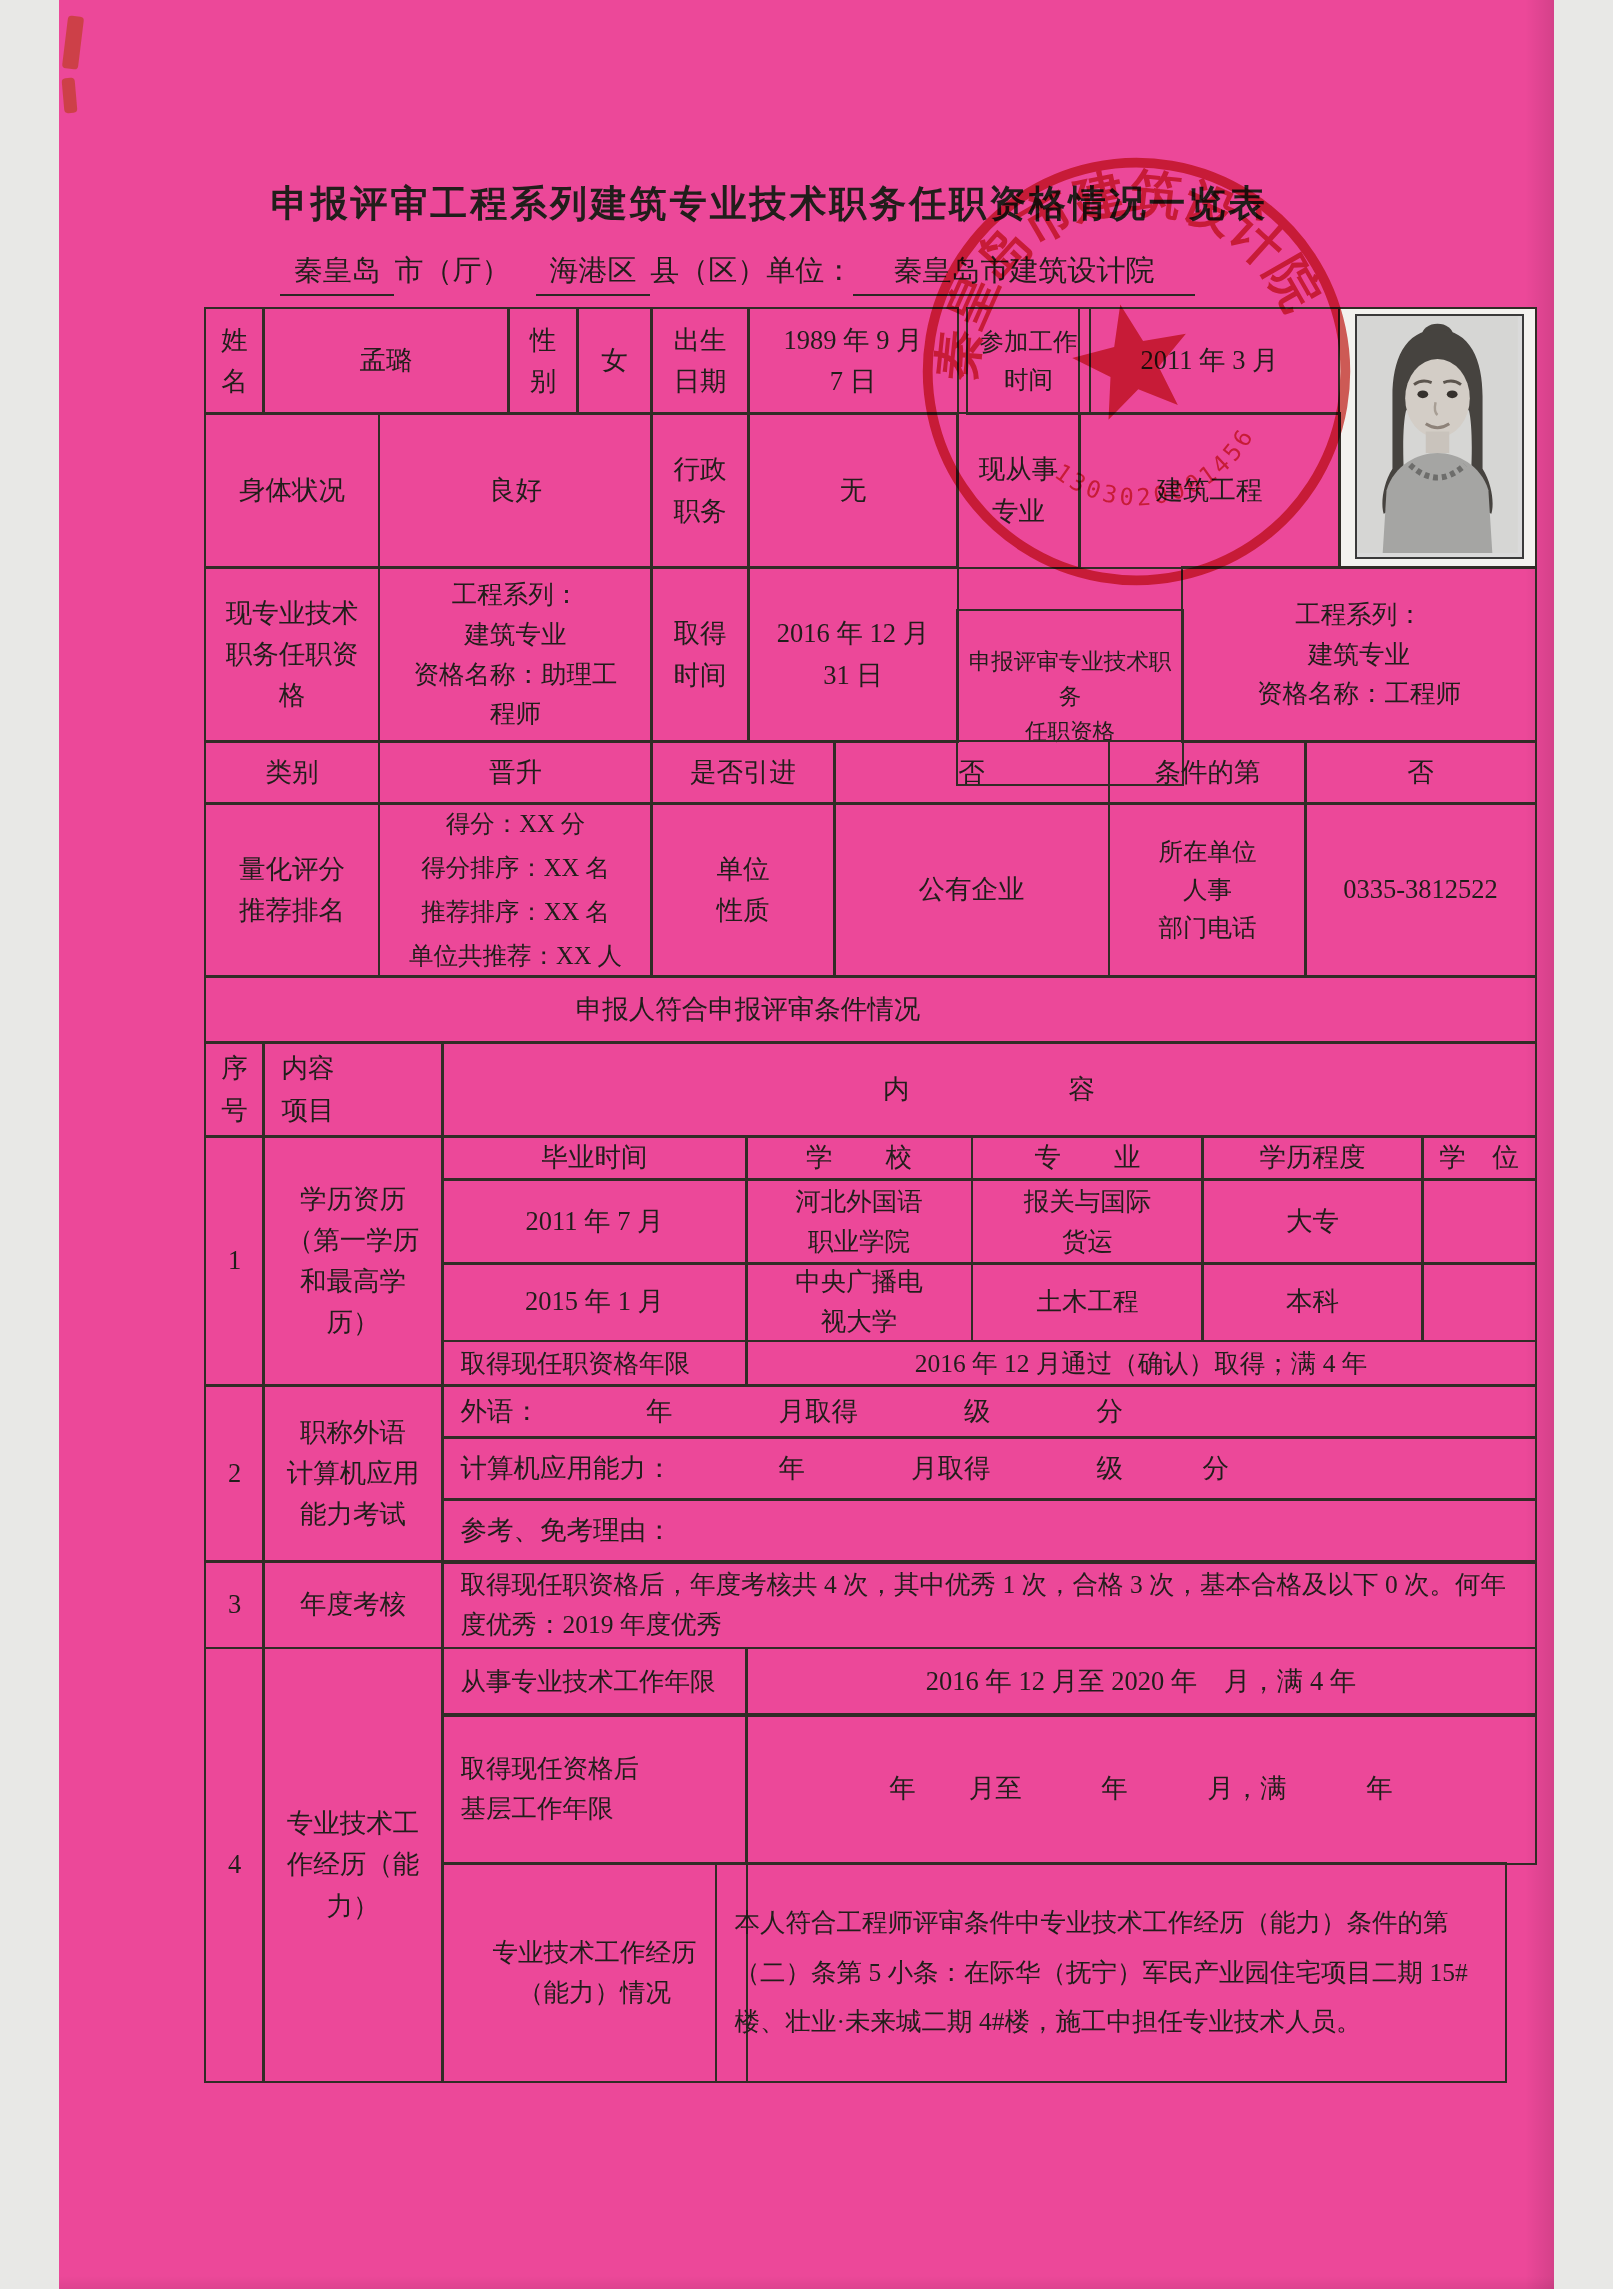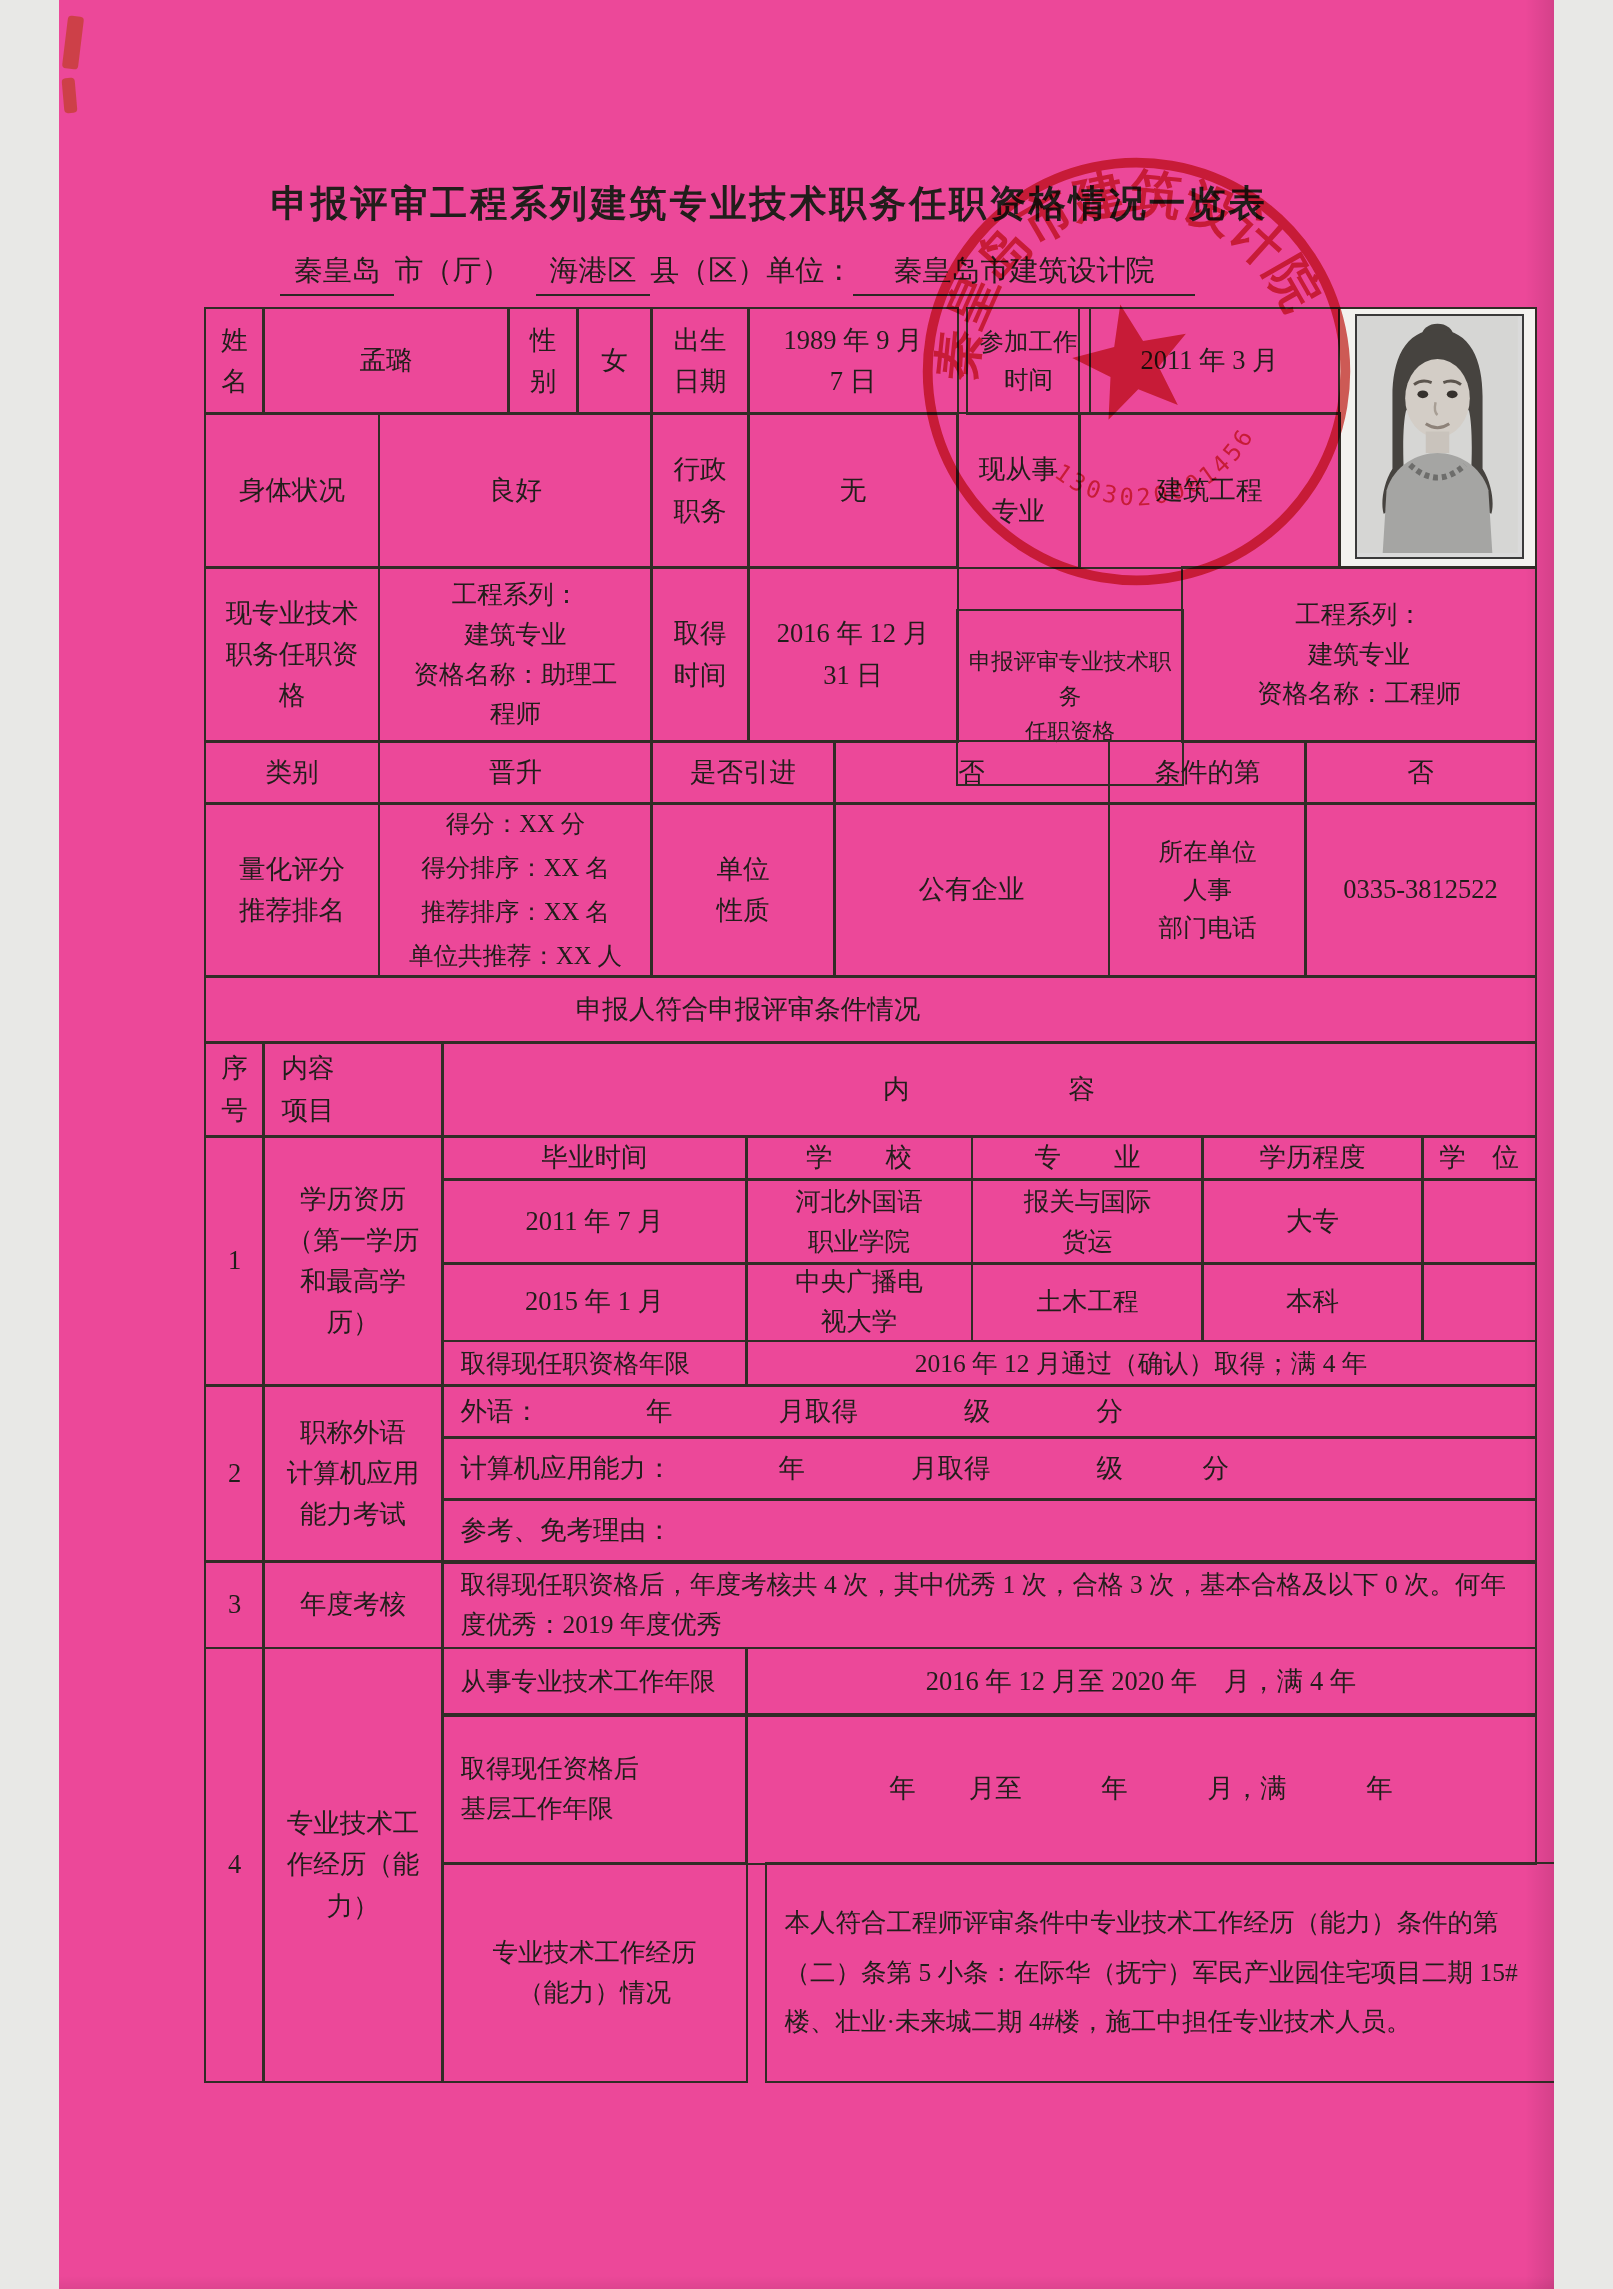--- a/index.html
+++ b/index.html
@@ -175,21 +175,21 @@
   <div class="c" style="left:203px;top:1647px;width:182px;height:436px">专业技术工
 作经历（能
 力）</div>
   <div class="c l fs26" style="left:382px;top:1647px;width:307px;height:70px">从事专业技术工作年限</div>
   <div class="c" style="left:686px;top:1647px;width:792px;height:70px">2016 年 12 月至 2020 年　月，满 4 年</div>
   <div class="c l fs26" style="left:382px;top:1713px;width:307px;height:152px">取得现任资格后
 基层工作年限</div>
   <div class="c" style="left:686px;top:1713px;width:792px;height:152px">年　　月至　　　年　　　月，满　　　年</div>
   <div class="c fs26" style="left:382px;top:1862px;width:307px;height:221px">专业技术工作经历
 （能力）情况</div>
-  <div class="c l fs26 lh19" style="left:706px;top:1862px;width:792px;height:221px">本人符合工程师评审条件中专业技术工作经历（能力）条件的第（二）条第 5 小条：在际华（抚宁）军民产业园住宅项目二期 15#楼、壮业·未来城二期 4#楼，施工中担任专业技术人员。</div>
+  <div class="c l fs26 lh19" style="left:656px;top:1862px;width:792px;height:221px">本人符合工程师评审条件中专业技术工作经历（能力）条件的第（二）条第 5 小条：在际华（抚宁）军民产业园住宅项目二期 15#楼、壮业·未来城二期 4#楼，施工中担任专业技术人员。</div>
 
   <div class="photo-frame">
     <svg width="161" height="237" viewBox="0 0 164 242">
       <rect width="164" height="242" fill="#d6d6d4"></rect>
       <ellipse cx="82" cy="20" rx="16" ry="12" fill="#46433f"></ellipse>
       <path d="M 82,14 C 48,14 36,46 36,82 L 36,156 C 26,172 24,192 27,202 L 50,192 C 46,150 46,112 50,96 C 66,108 98,108 114,96 C 118,112 118,150 114,192 L 137,202 C 140,192 138,172 128,156 L 128,82 C 128,46 116,14 82,14 Z" fill="#46433f"></path>
       <ellipse cx="82" cy="84" rx="33" ry="40" fill="#d3cdc6"></ellipse>
       <path d="M 58,70 Q 66,64 76,68" stroke="#5c554e" stroke-width="3" fill="none"></path>
       <path d="M 88,68 Q 98,64 106,70" stroke="#5c554e" stroke-width="3" fill="none"></path>
       <ellipse cx="67" cy="80" rx="5.5" ry="4" fill="#35312d"></ellipse>

